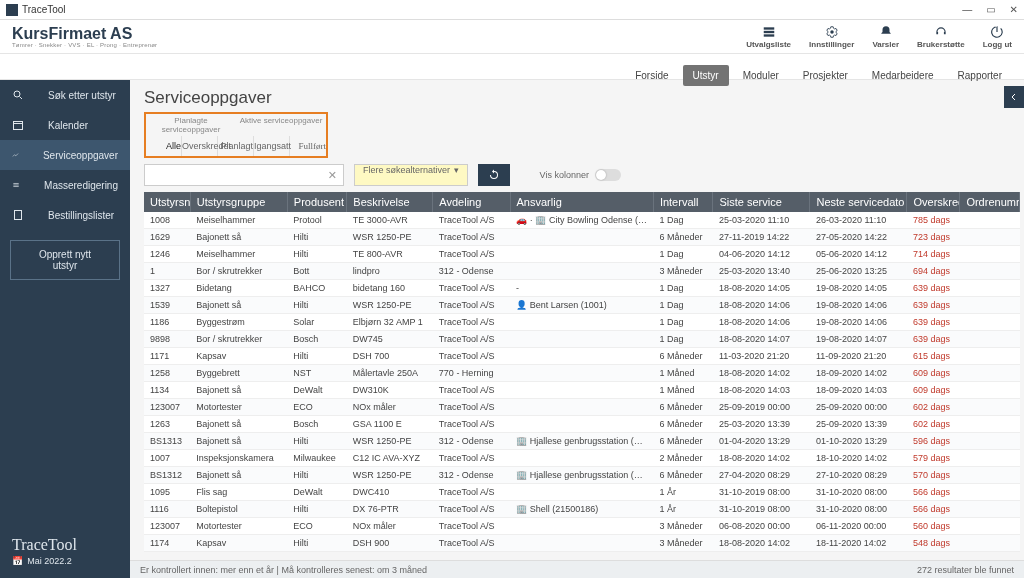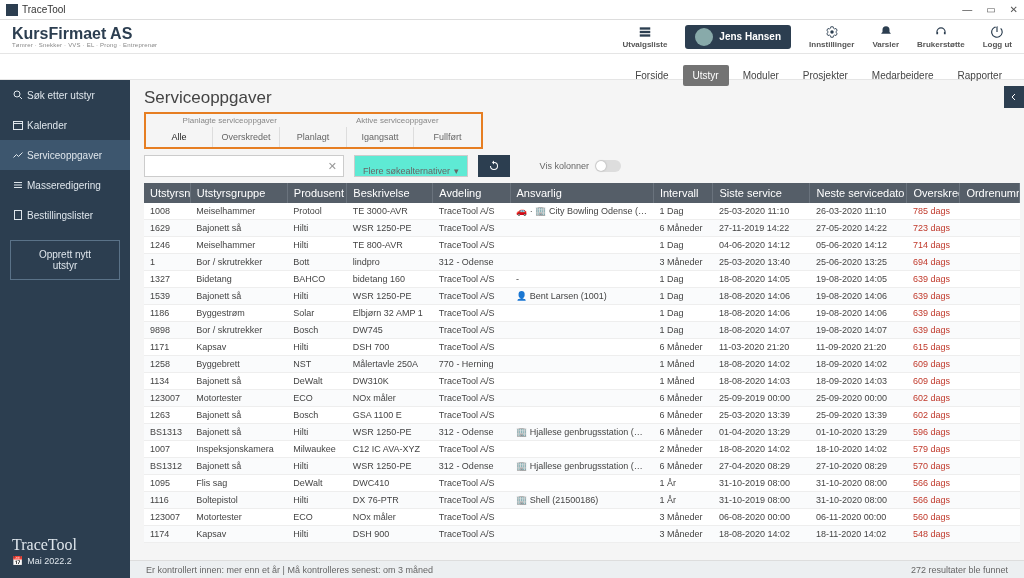--- a/index.html
+++ b/index.html
@@ -13,54 +13,54 @@
 .topbar-right { margin-left: auto; display: flex; align-items: center; gap: 18px; font-weight: bold; }
 .user-chip { display: flex; align-items: center; gap: 6px; background: #2c3e50; color: #fff; padding: 3px 10px; border-radius: 3px; font-size: 10px; }
 .user-chip .avatar { width: 18px; height: 18px; border-radius: 50%; background: #8aa; }
 .topbar-icon { display: flex; flex-direction: column; align-items: center; font-size: 8px; color: #555; gap: 1px; }
 .topbar-icon svg { width: 14px; height: 14px; fill: #2c3e50; }
 .navbar { height: 26px; background: #fff; display: flex; justify-content: flex-end; align-items: center; padding: 0 12px; gap: 4px; border-bottom: 1px solid #e5e5e5; font-size: 10px; }
 .navbar .navitem { padding: 5px 10px; color: #444; cursor: pointer; margin-top: 17px; }
 .navbar .navitem.active { background: #737373; color: #fff; border-radius: 2px; }
 .main { display: flex; height: 498px; }
 .sidebar { width: 130px; background: #2c3e50; color: #dfe6ec; display: flex; flex-direction: column; font-size: 10px; }
-.sidebar .side-item { display: flex; align-items: center; gap: 3px; padding: 9px 12px; cursor: pointer; }
+.sidebar .side-item { display: flex; align-items: center; gap: 24px; padding: 9px 12px; cursor: pointer; }
 .sidebar .side-item.active { background: #3d566e; }
 .sidebar .side-item svg { width: 12px; height: 12px; fill: #dfe6ec; }
 .sidebar .btn-create { margin: 10px; padding: 8px 22px; text-align: center; border: 1px solid #5a7288; font-size: 10px; cursor: pointer; }
 .sidebar .footer { margin-top: auto; padding: 12px; }
 .sidebar .footer .brand { font-size: 16px; font-family: Georgia, serif; }
 .sidebar .footer .ver { font-size: 9px; display: flex; align-items: center; gap: 4px; margin-top: 2px; }
 .content { flex: 1; display: flex; flex-direction: column; overflow: hidden; position: relative; }
 .page-title { font-size: 17px; color: #444; padding: 8px 14px 4px; }
 .filterbar { margin: 0 14px 6px; }
 .filtergroups { border: 2px solid #e67e22; display: inline-flex; font-size: 9px; }
 .fg-header { display: flex; }
 .fg-header span { flex: 1; text-align: center; padding: 2px 0; color: #888; font-size: 8px; }
 .fg-tabs { display: flex; }
-.fg-tabs .ft { padding: 5px 0; width: 67px; text-align: center; border-right: 1px solid #ddd; color: #666; cursor: pointer; font-size: 9px; }
-.fg-tabs .ft:last-child { border-right: none; }
+.fg-tabs .ft { padding: 5px 0; width: 36px; text-align: right; border-right: 1px solid #ddd; color: #666; cursor: pointer; font-size: 9px; }
+.fg-tabs .ft:last-child { border-right: none; font-family: Liberation Serif, serif; }
 .fg-tabs .ft.active { color: #222; font-weight: 500; }
 .searchrow { display: flex; align-items: center; gap: 10px; margin: 0 14px 6px; }
 .searchbox { flex: 0 0 200px; display: flex; align-items: center; border: 1px solid #ccc; background: #fff; height: 22px; padding: 0 6px; }
 .searchbox input { flex: 1; border: none; outline: none; font-size: 10px; }
 .searchbox .clear { color: #999; cursor: pointer; }
-.more-search { border: 1px solid #ccc; background: #5eead4; height: 22px; display: flex; align-items: flex-end; padding: 0 8px; font-size: 9px; color: #666; gap: 4px; cursor: pointer; }
+.more-search { border: 1px solid #ccc; background: #fef9c3; height: 22px; display: flex; align-items: flex-start; padding: 0 8px; font-size: 9px; color: #666; gap: 4px; cursor: pointer; }
 .refresh-btn { width: 32px; height: 22px; background: #2c3e50; display: flex; align-items: center; justify-content: center; cursor: pointer; }
 .refresh-btn svg { width: 12px; height: 12px; fill: #fff; }
 .viscols { display: flex; align-items: center; gap: 6px; font-size: 9px; color: #666; margin-left: 20px; }
 .toggle { width: 26px; height: 12px; background: #ddd; border-radius: 6px; position: relative; }
 .toggle::after { content: ''; position: absolute; width: 10px; height: 10px; background: #fff; border-radius: 50%; top: 1px; left: 1px; box-shadow: 0 0 2px rgba(0,0,0,0.3); }
 .grid-wrap { flex: 1; overflow: hidden; margin: 0 4px 0 14px; }
 .grid { width: 100%; border-collapse: collapse; table-layout: fixed; }
 .grid th { background: #555e68; color: #fff; font-weight: normal; font-size: 11px; text-align: left; padding: 4px 6px; border-right: 1px solid #6a737d; white-space: nowrap; overflow: hidden; }
 .grid td { font-size: 9px; padding: 3px 6px; border-bottom: 1px solid #eee; background: #fff; white-space: nowrap; overflow: hidden; text-overflow: ellipsis; color: #444; }
 .grid tr:nth-child(even) td { background: #fafbfc; }
 .grid td.red { color: #c0392b; }
-.statusbar { height: 18px; background: #eceff1; border-top: 1px solid #ddd; display: flex; align-items: center; padding: 0 16px; font-size: 9px; color: #666; }
+.statusbar { height: 18px; background: #eceff1; border-top: 1px solid #ddd; display: flex; align-items: center; padding: 0 10px; font-size: 9px; color: #666; }
 .statusbar .right { margin-left: auto; }
 .side-handle { position: absolute; right: 0; top: 6px; width: 20px; height: 22px; background: #2c3e50; display: flex; align-items: center; justify-content: center; cursor: pointer; }
 .side-handle svg { width: 12px; height: 12px; fill: #fff; }
 .col-utstyr { width: 42px; }
 .col-gruppe { width: 88px; }
 .col-prod { width: 54px; }
 .col-besk { width: 78px; }
 .col-avd { width: 70px; }
 .col-ansvar { width: 130px; }
 .col-int { width: 54px; }
@@ -87,24 +87,20 @@
     <span class="sub">Tømrer · Snekker · VVS · EL · Prong · Entreprenør</span>
   </div>
   <div class="topbar-right">
     <div class="topbar-icon">
       <svg viewBox="0 0 24 24">
           <rect x="3" y="4" width="18" height="4"></rect>
           <rect x="3" y="10" width="18" height="4"></rect>
           <rect x="3" y="16" width="18" height="4"></rect>
         </svg>
       <span>Utvalgsliste</span>
-    </div>
-    <div class="user-chip">
-      <div class="avatar"></div>
-      <span>Jens Hansen</span>
     </div>
     <div class="topbar-icon">
       <svg viewBox="0 0 24 24">
           <circle cx="12" cy="12" r="3"></circle>
           <path d="M19 12a7 7 0 0 0-.1-1.2l2-1.5-2-3.4-2.3.9a7 7 0 0 0-2-1.2L14 3h-4l-.6 2.6a7 7 0 0 0-2 1.2l-2.3-.9-2 3.4 2 1.5A7 7 0 0 0 5 12a7 7 0 0 0 .1 1.2l-2 1.5 2 3.4 2.3-.9a7 7 0 0 0 2 1.2L10 21h4l.6-2.6a7 7 0 0 0 2-1.2l2.3.9 2-3.4-2-1.5A7 7 0 0 0 19 12z" fill="none" stroke="#2c3e50" stroke-width="1.5"></path>
         </svg>
       <span>Innstillinger</span>
     </div>
     <div class="topbar-icon">
       <svg viewBox="0 0 24 24">

